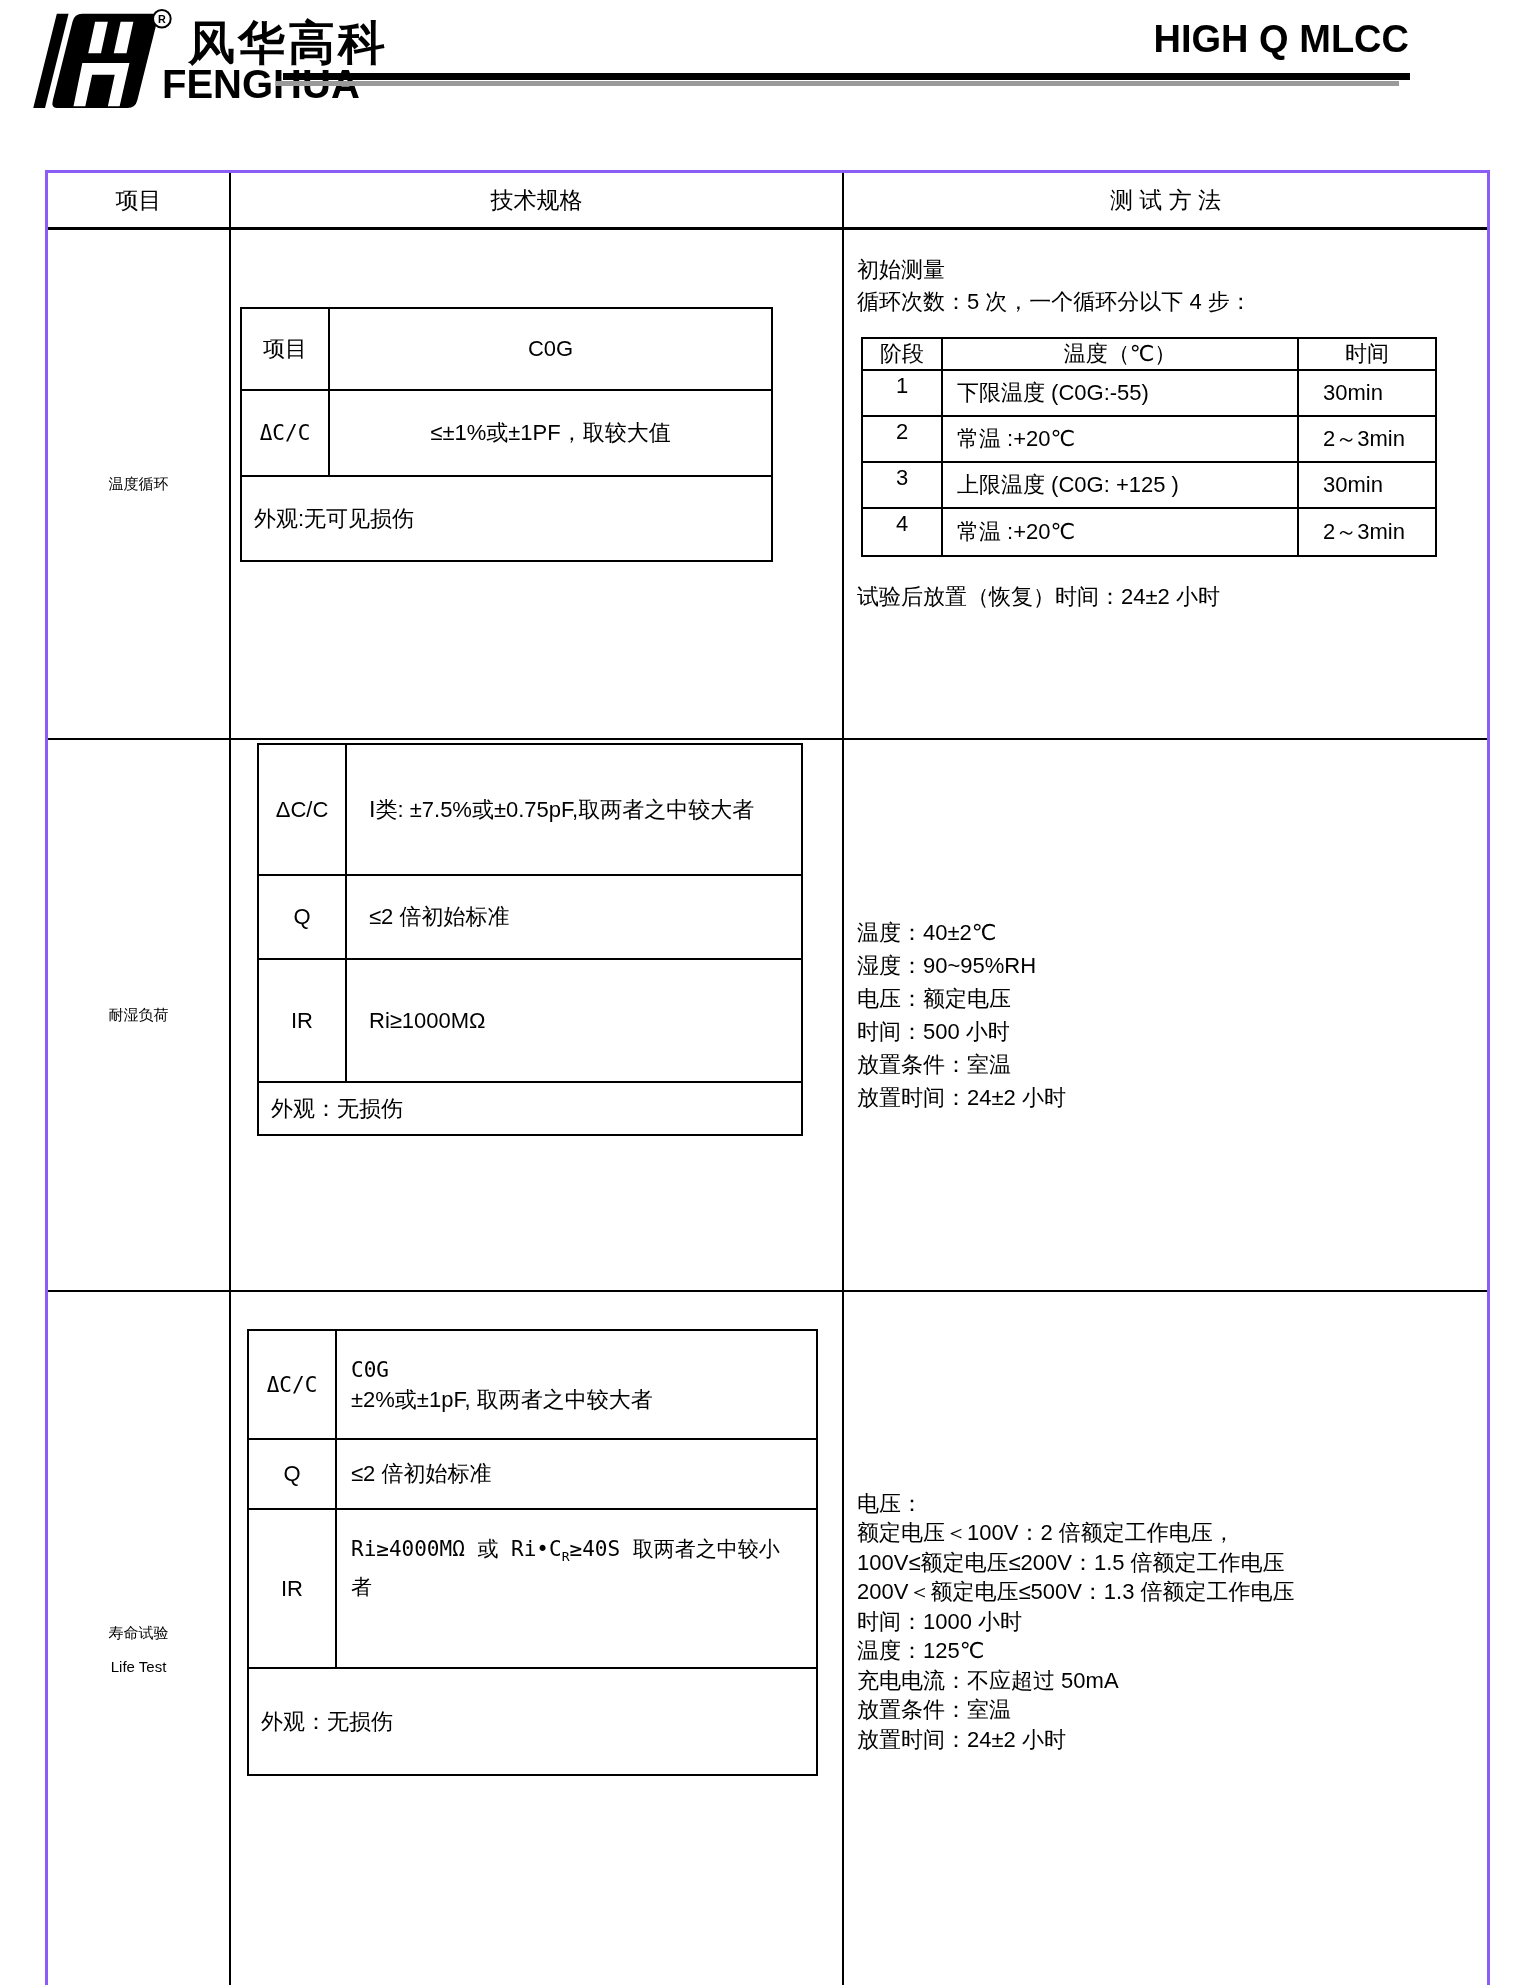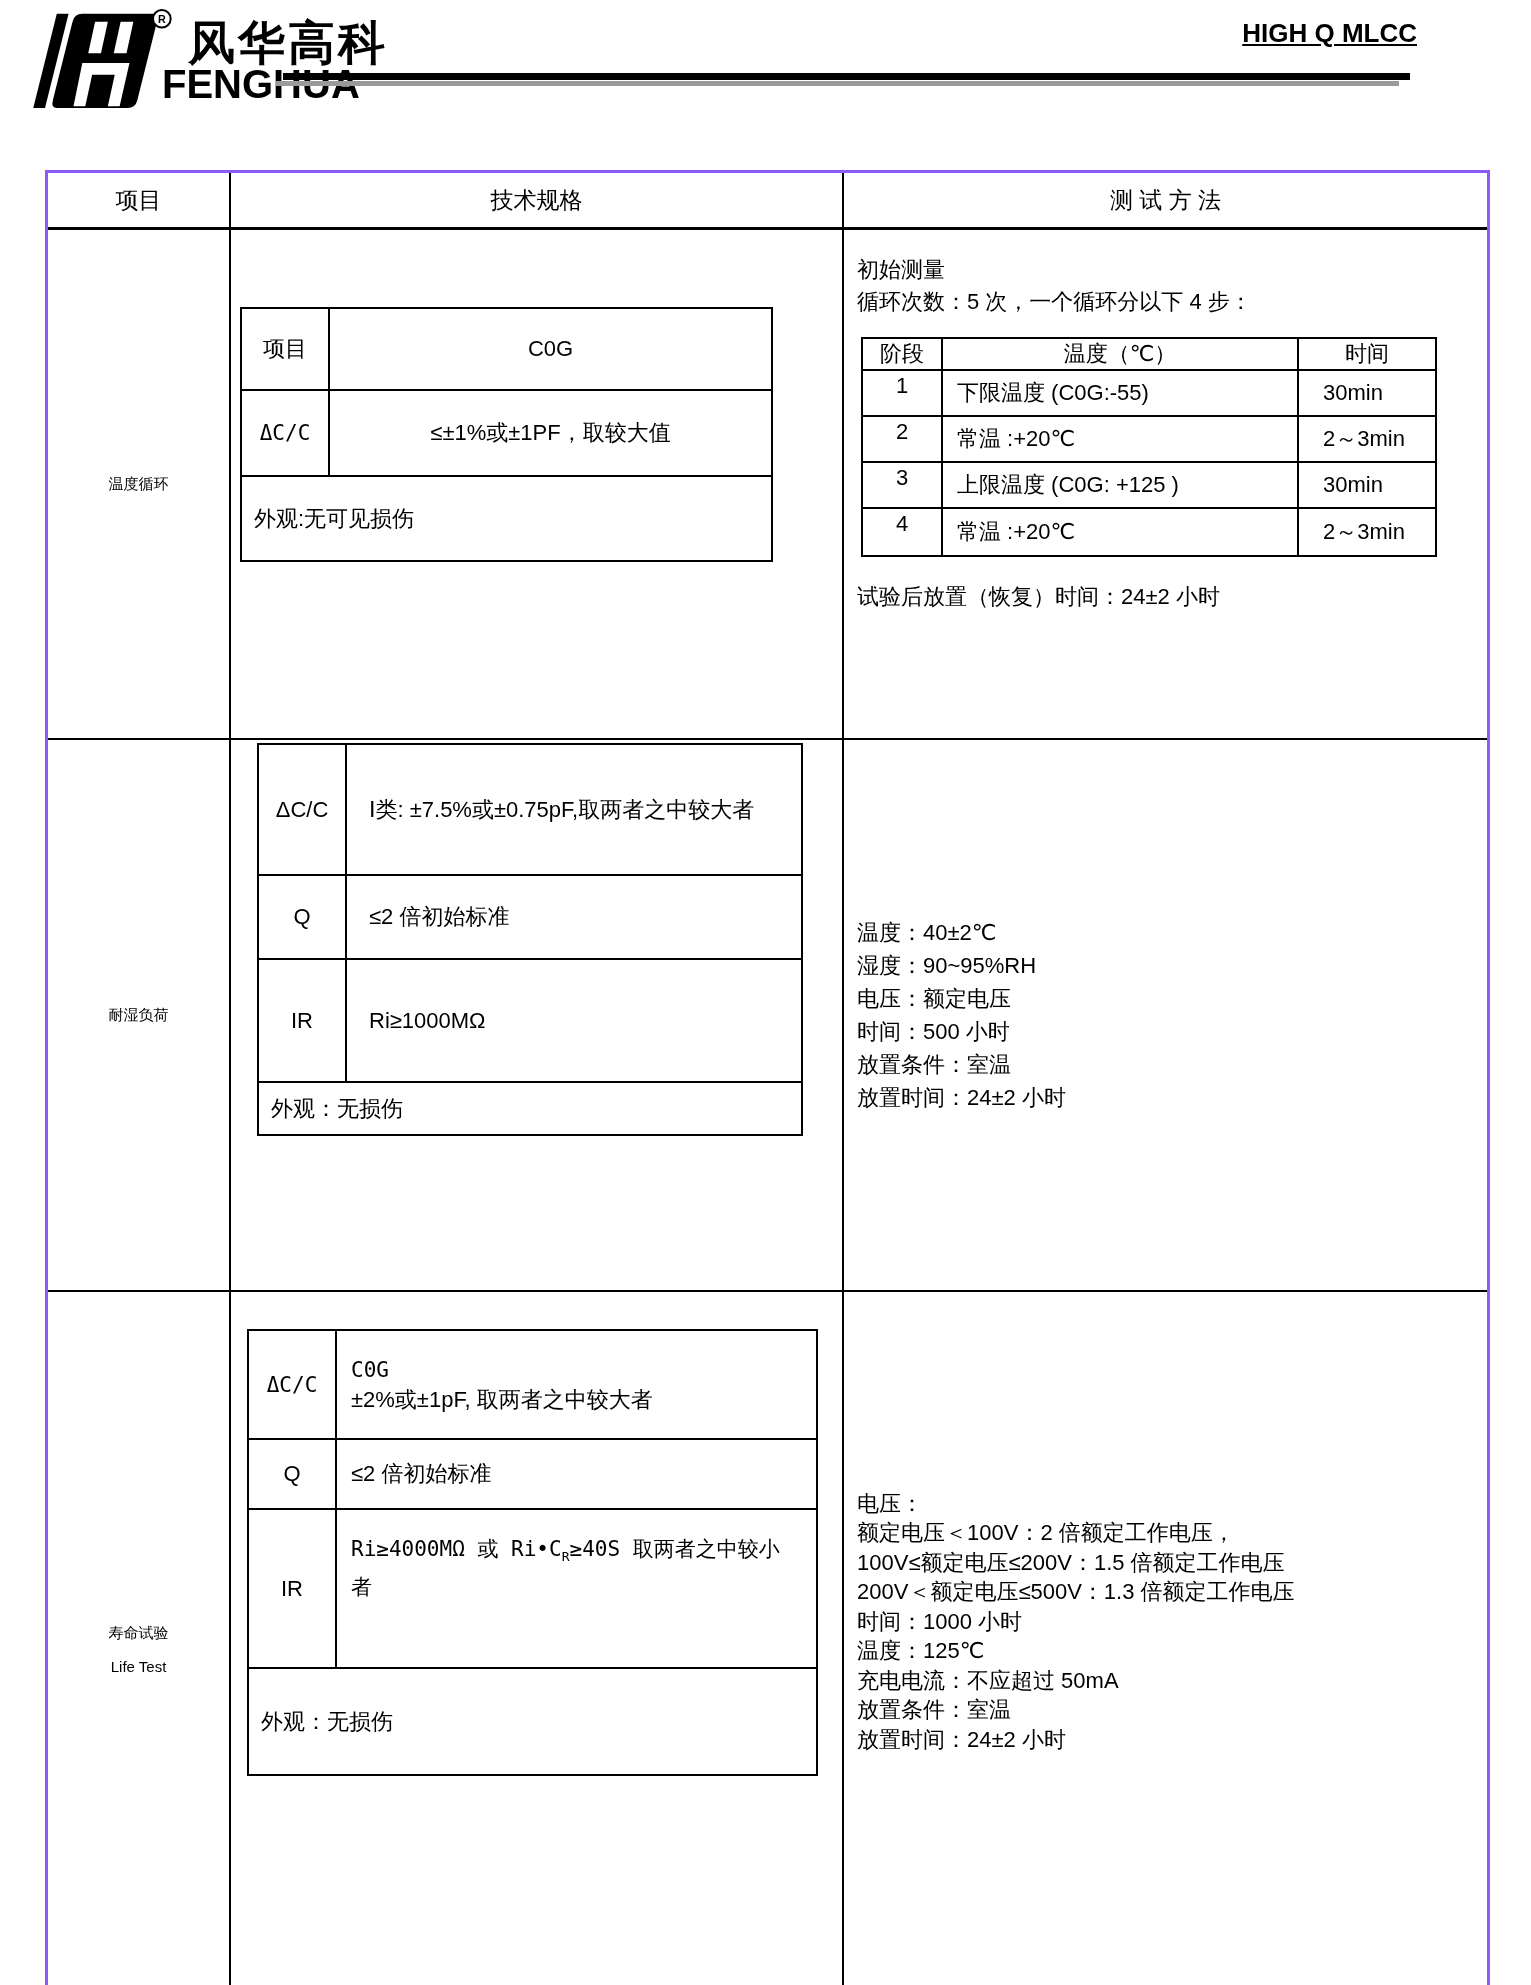--- a/index.html
+++ b/index.html
@@ -3,21 +3,21 @@
 <meta charset="utf-8">
 <style>
   * { margin:0; padding:0; box-sizing:border-box; }
   body { background:#e8e8e8; font-family:"Liberation Sans","DejaVu Sans",sans-serif; color:#000; }
   .page { position:relative; width:1531px; height:1985px; background:#fff; margin:0 auto; overflow:hidden; }
 
   
   .logo-mark { position:absolute; left:26px; top:6px; width:148px; height:108px; }
   .brand-cn { position:absolute; left:160px; top:12px; font-size:47px; font-weight:bold; letter-spacing:3px;margin-left:28px; }
   .brand-en { position:absolute; left:162px; top:62px; font-size:40px; font-weight:bold; letter-spacing:0px; }
-  .doc-title { position:absolute; right:114px; top:18px; font-size:26px; font-weight:bold;text-decoration:underline; }
+  .doc-title { position:absolute; right:122px; top:18px; font-size:38px; font-weight:bold; }
   .rule-black { position:absolute; left:283px; top:73px; width:1127px; height:7px; background:#000; }
   .rule-gray  { position:absolute; left:276px; top:81px; width:1123px; height:5px; background:#9a9a9a; }
 
   
   .main-table { position:absolute; left:45px; top:170px; width:1445px; height:1840px;
                 border:3px solid #8b5cf6; display:grid;
                 grid-template-columns:183px 613px auto;
                 grid-template-rows:57px 510px 552px auto; font-size:22px; }
   .cell { border-right:2px solid #000; border-bottom:2px solid #000; position:relative; }
   .cell.lastcol { border-right:none; }

